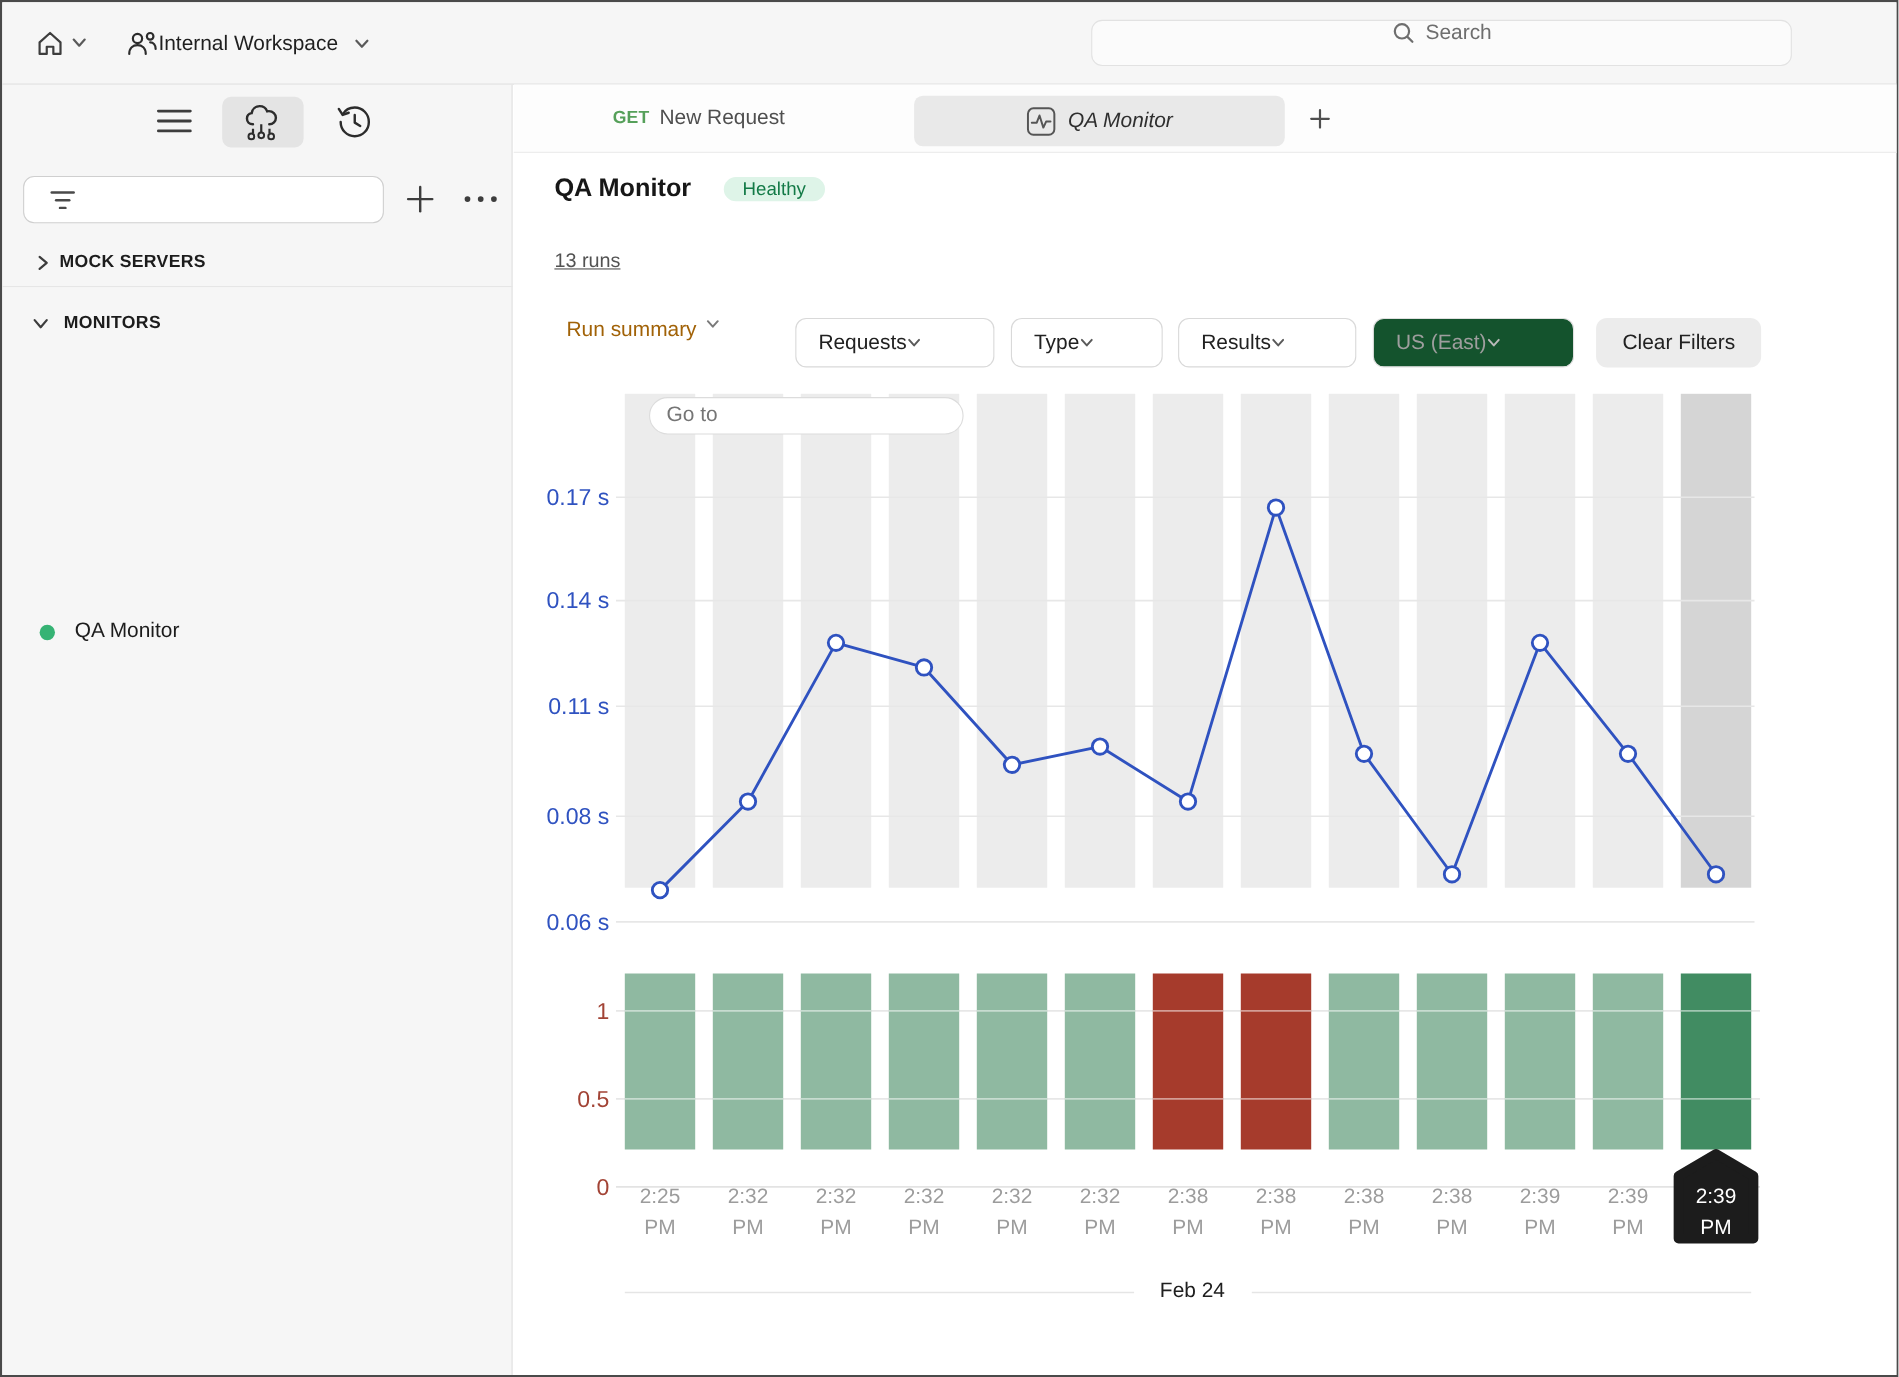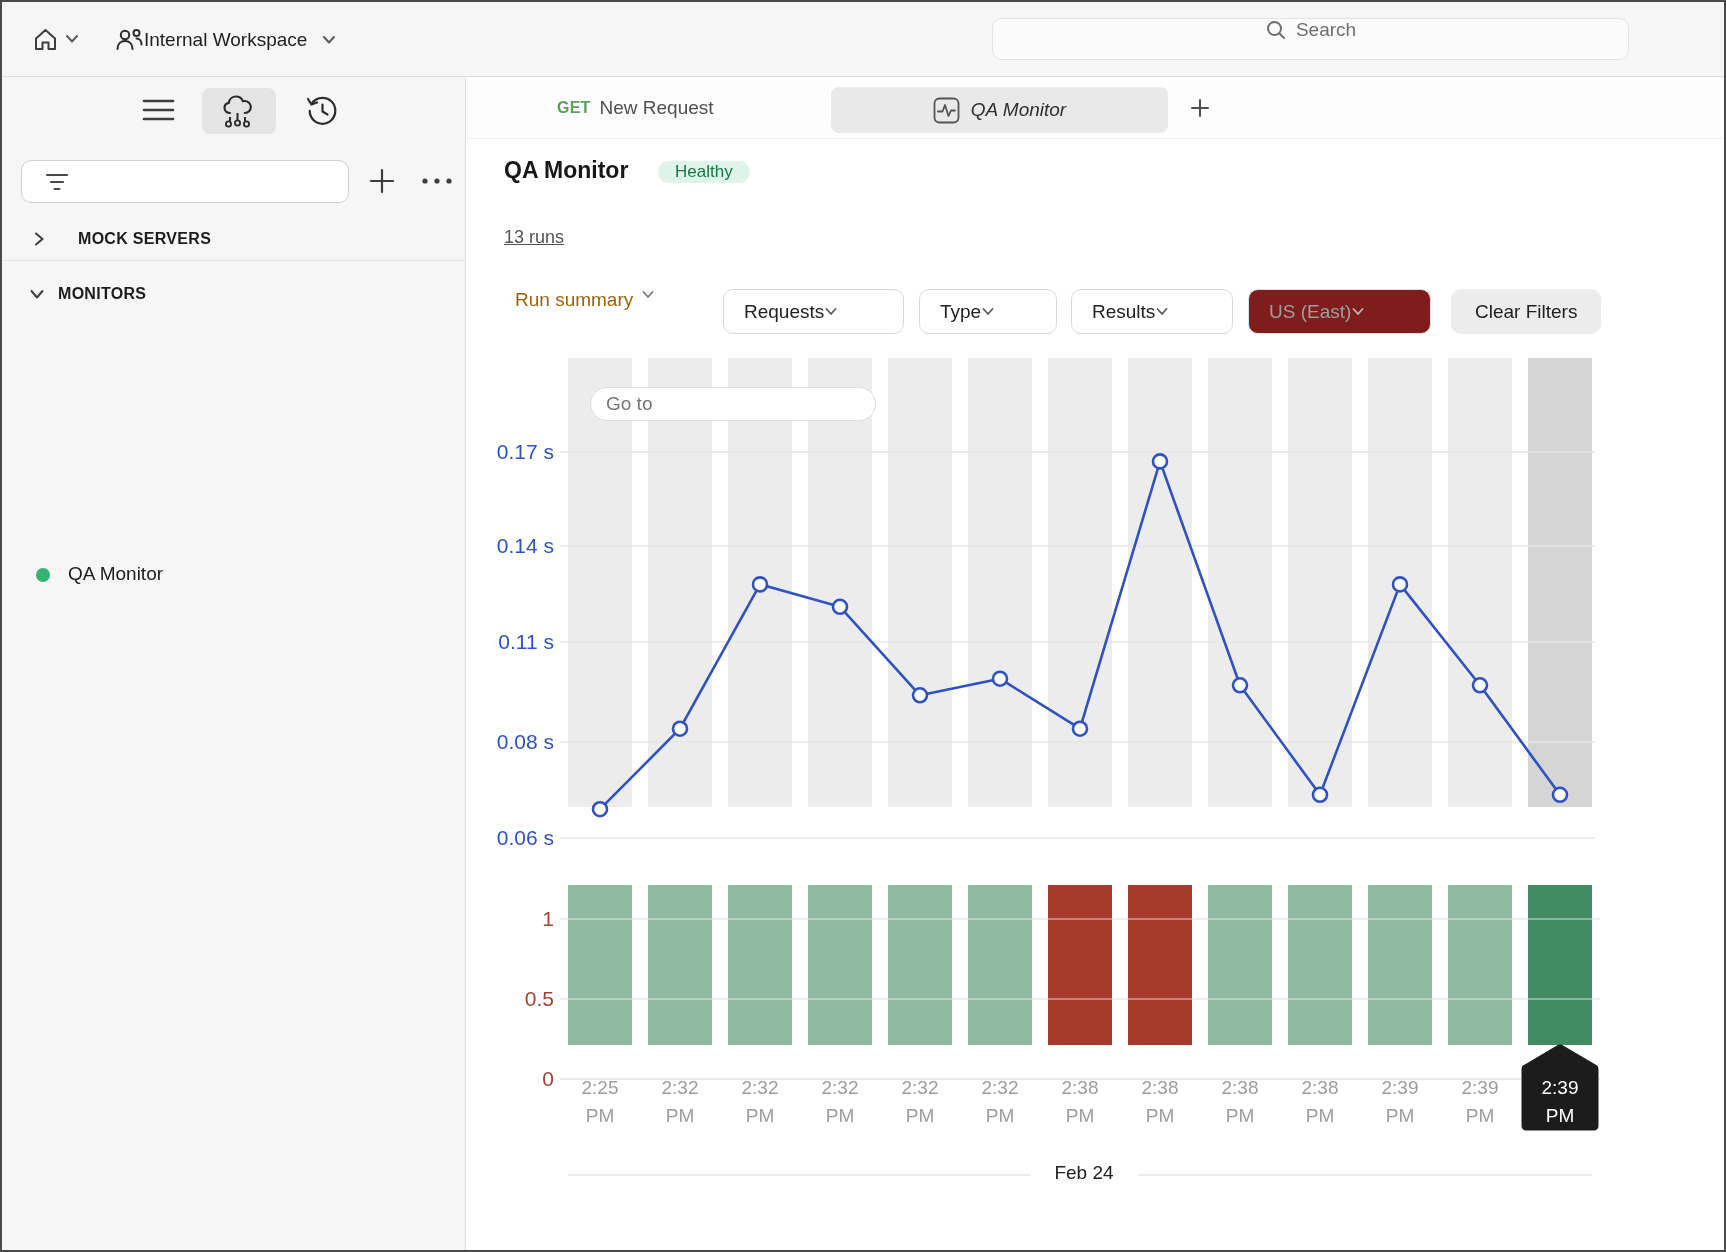--- a/index.html
+++ b/index.html
@@ -30,24 +30,24 @@
   .tab-active { position:absolute; left:364px; top:10px; width:337px; height:46px; background:#e9e9e9; border-radius:8px; display:flex; align-items:center; justify-content:center; gap:11px; cursor:pointer; }
   .tab-active-label { font-size:19px; font-style:italic; color:#2f2f2f; }
   .tab-add { position:absolute; left:716px; top:14px; width:34px; height:34px; display:flex; align-items:center; justify-content:center; cursor:pointer; }
 
   .page-title { position:absolute; left:37px; top:80px; font-size:23px; font-weight:bold; color:#171717; }
   .health-badge { position:absolute; left:191px; top:84px; height:22px; padding:0 17px; border-radius:17px; background:#def4e8; color:#137a47; font-size:17px; display:flex; align-items:center; }
   .runs-count { position:absolute; left:37px; top:150px; font-size:18px; color:#525252;text-decoration:underline; }
 
   .group-by { position:absolute; left:48px; top:212px; height:45px; display:flex; align-items:flex-start; gap:8px; font-size:19px; color:#a16207; cursor:pointer; }
   .pill { position:absolute; top:212px; height:45px; border:1px solid #d9d9d9; border-radius:10px; background:#fff; display:flex; align-items:center; padding:0 16px 0 20px; font-size:19px; color:#212121; cursor:pointer; }
-  .pill.disabled { color:#9e9e9e; background:#7f1d1d; border-color:#e0e0e0; cursor:default; }
+  .pill.disabled { color:#9e9e9e; background:#14532d; border-color:#e0e0e0; cursor:default; }
   .clear-btn { position:absolute; left:984px; top:212px; height:45px; padding:0 24px; background:#ececec; border:none; border-radius:10px; font-size:19px; color:#212121; display:flex; align-items:center; cursor:pointer; font-family:inherit; }
 
-  .goto-input { position:absolute; left:123px; top:284px; width:286px; height:34px; border:1px solid #dcdcdc; border-radius:17px; background:#fff; color:#8a8a8a; font-size:19px; padding-left:15px; font-family:inherit; outline:none;margin-top:26px; }
+  .goto-input { position:absolute; left:123px; top:284px; width:286px; height:34px; border:1px solid #dcdcdc; border-radius:17px; background:#fff; color:#8a8a8a; font-size:19px; padding-left:15px; font-family:inherit; outline:none; }
 
   .charts { position:absolute; left:0; top:265px; width:1261px; height:880px; }
   svg text { font-family:"Liberation Sans","DejaVu Sans",sans-serif; }
   .icon { display:block; }
 </style>
 </head>
 <body>
 
 <div class="window">
 
@@ -128,21 +128,21 @@
         <circle cx="7" cy="6" r="2.6" fill="#3d3d3d"></circle>
           <circle cx="19" cy="6" r="2.6" fill="#3d3d3d"></circle>
           <circle cx="31" cy="6" r="2.6" fill="#3d3d3d"></circle>
       </svg>
     </span>
 
     <div class="abs" style="left:0; top:145px; width:464px; height:34px; display:flex; align-items:center; cursor:pointer;">
       <svg class="icon" width="18" height="18" viewBox="0 0 18 18" style="margin-left:28px;">
         <polyline points="6,3.5 12.5,9 6,14.5" fill="none" stroke="#3d3d3d" stroke-width="2" stroke-linecap="round" stroke-linejoin="round"></polyline>
       </svg>
-      <span class="section-label" style="margin-left:30px;">MOCK SERVERS</span>
+      <span class="section-label" style="margin-left:6px;">MOCK SERVERS</span>
     </div>
     <div class="side-divider"></div>
     <div class="abs" style="left:0; top:192px; width:464px; height:34px; display:flex; align-items:flex-end; cursor:pointer;">
       <svg class="icon" width="18" height="18" viewBox="0 0 18 18" style="margin-left:26px;">
         <polyline points="3.5,6 9,12.5 14.5,6" fill="none" stroke="#3d3d3d" stroke-width="2" stroke-linecap="round" stroke-linejoin="round"></polyline>
       </svg>
       <span class="section-label" style="margin-left:12px;">MONITORS</span>
     </div>
     <div class="abs" style="left:0; top:240px; width:464px; height:36px; cursor:pointer;">
       <span class="monitor-dot"></span>

